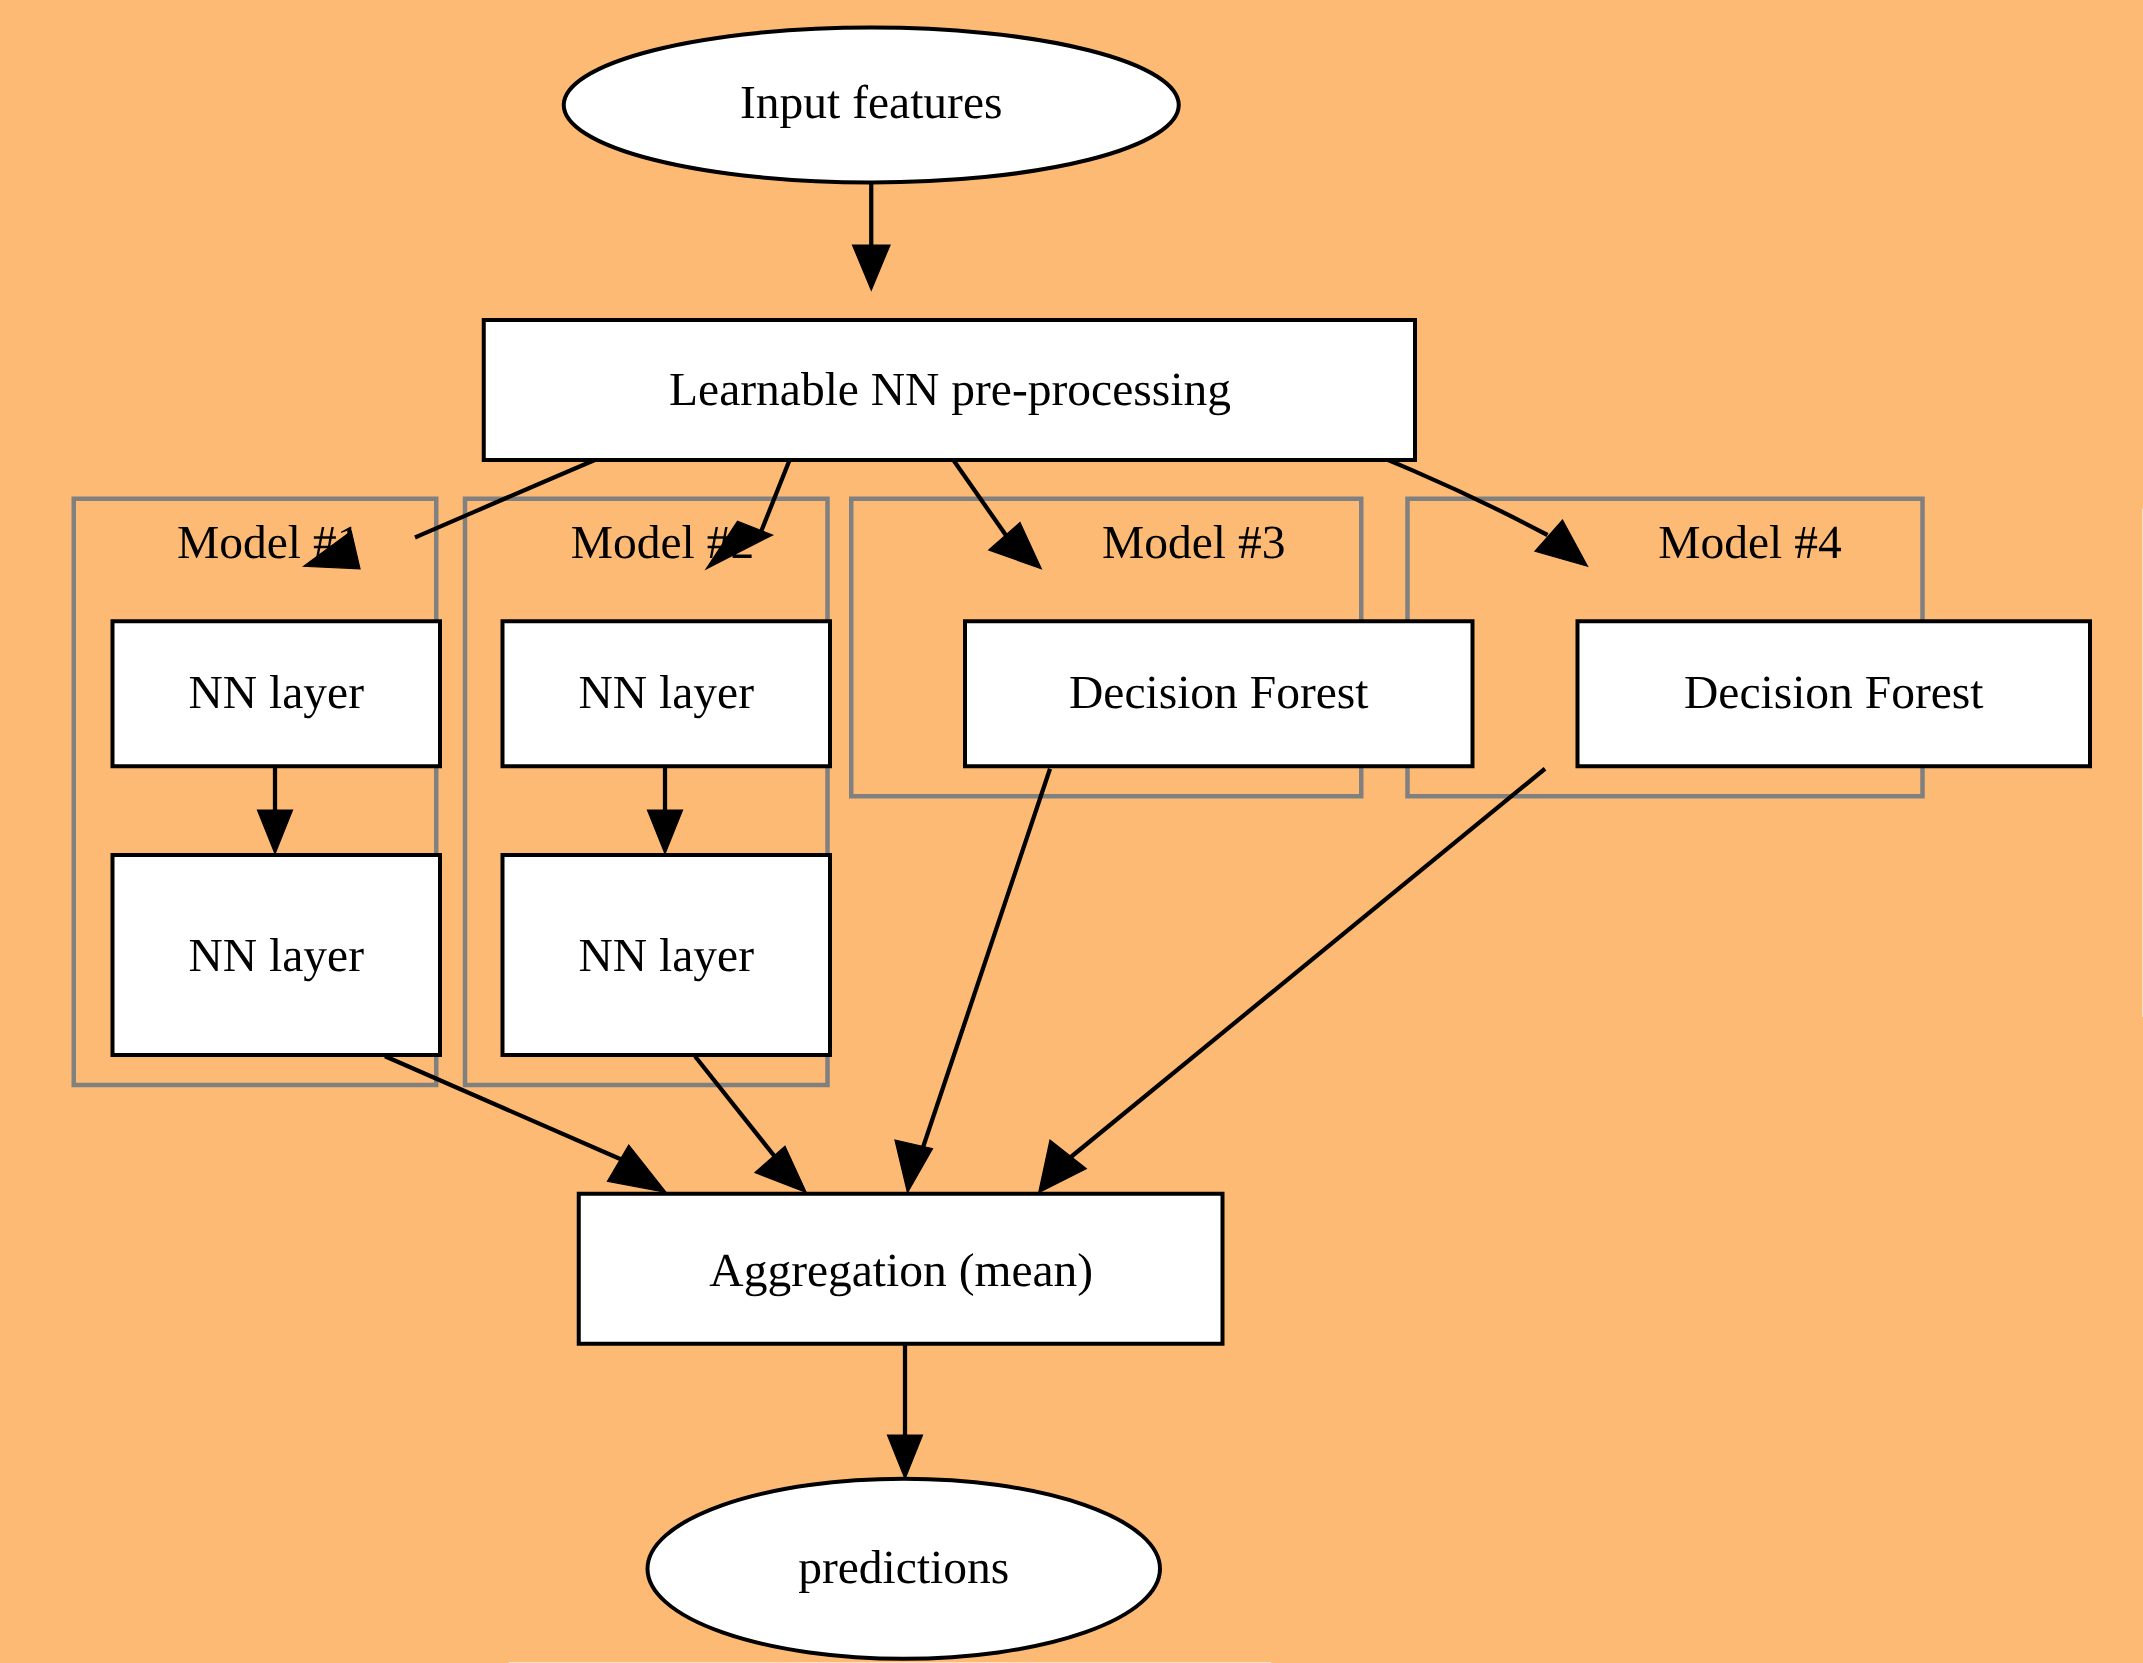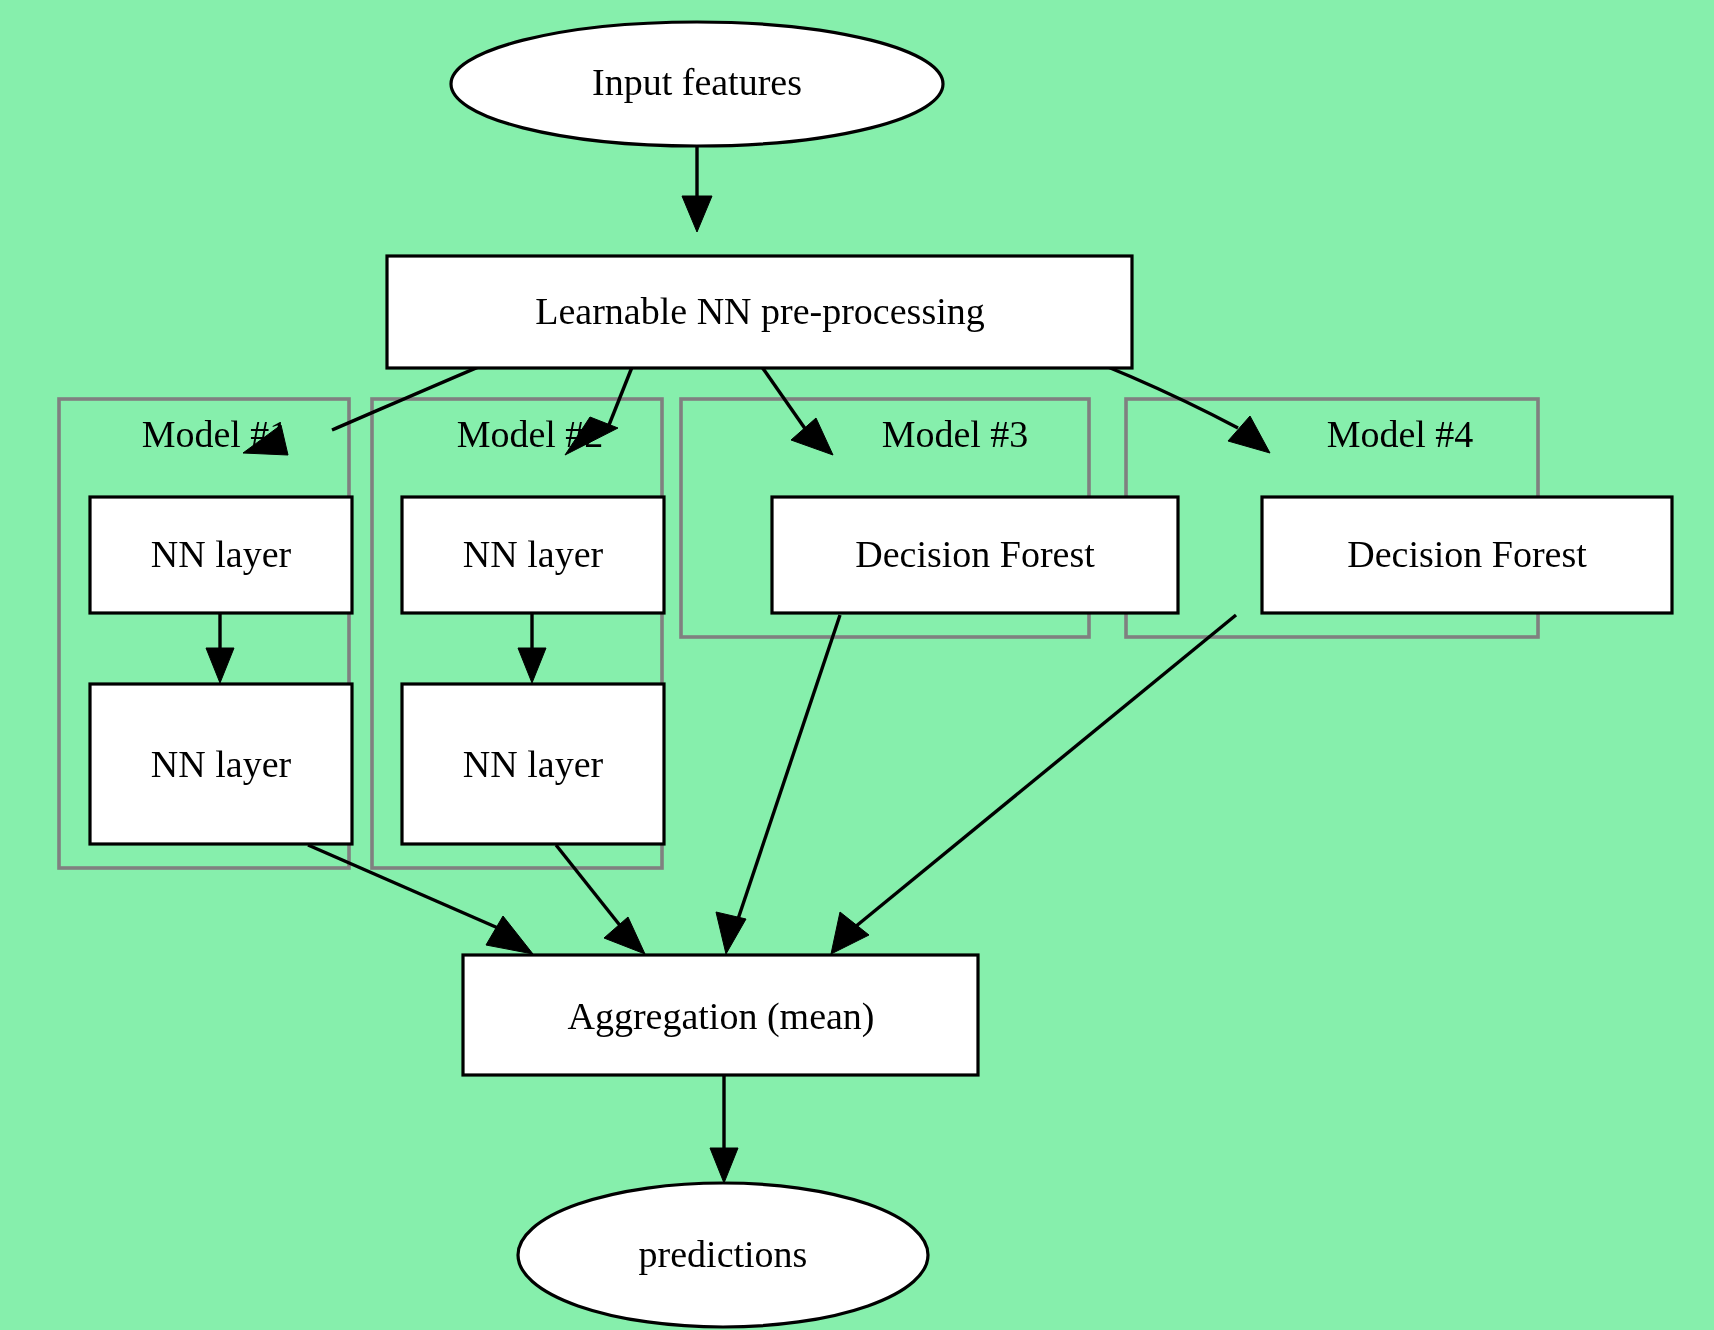--- a/index.html
+++ b/index.html
@@ -4,21 +4,21 @@
 <style>
   html, body {
     margin: 0;
     padding: 0;
     background: #ffffff;
   }
   #canvas {
     position: relative;
     width: 1714px;
     height: 1330px;
-    background: #86efac;
+    background: #fdba74;
     font-family: "Liberation Serif", "DejaVu Serif", serif;
     overflow: hidden;
   }
   svg#graph {
     position: absolute;
     top: 0;
     left: 0;
     width: 1714px;
     height: 1330px;
   }

